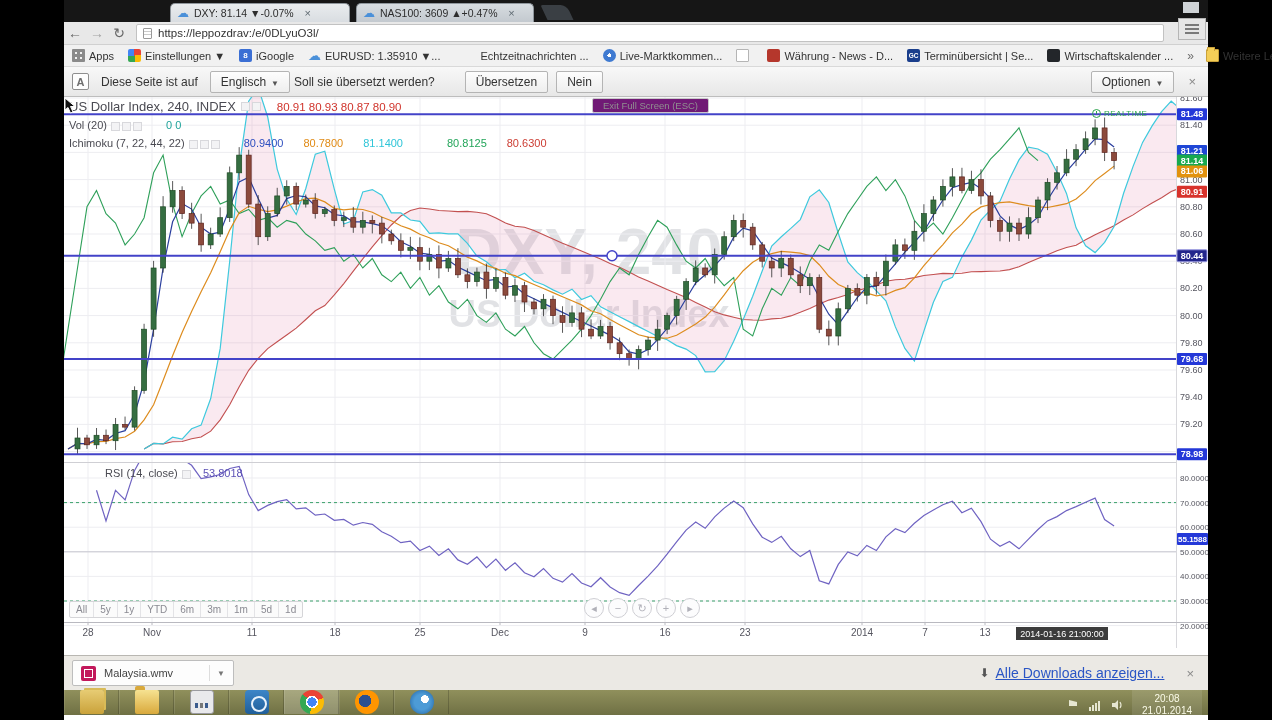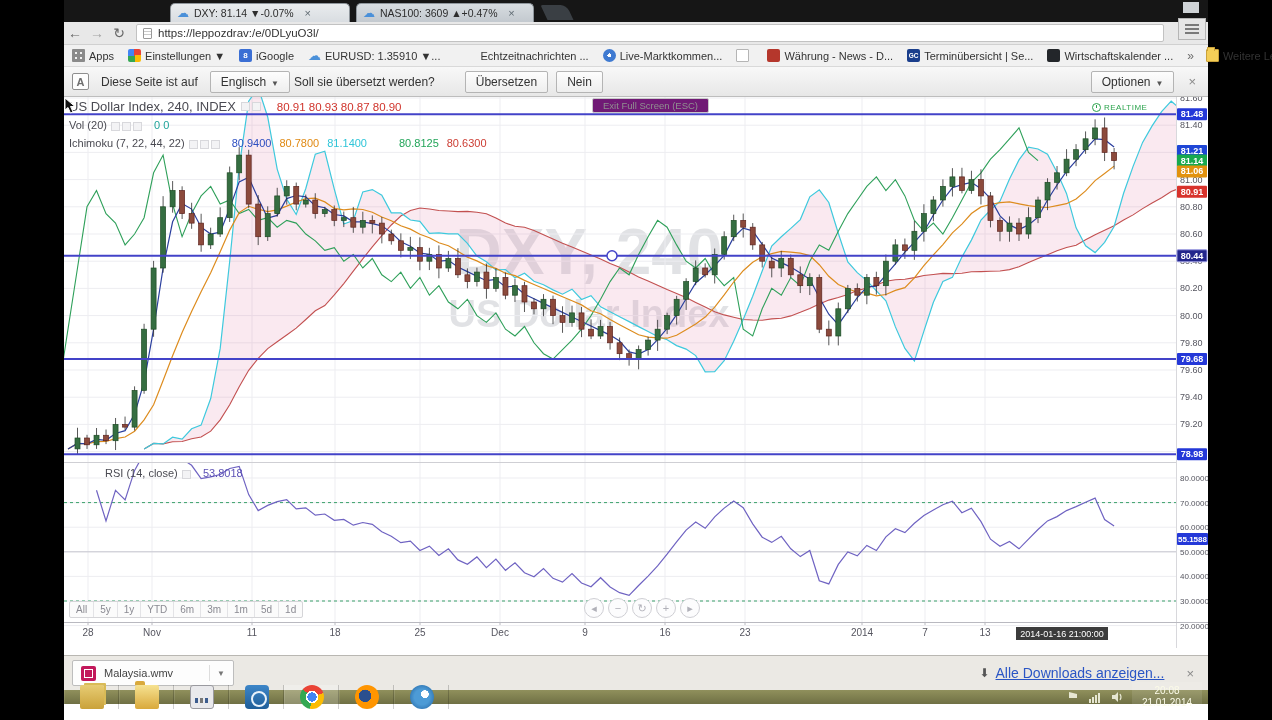--- a/index.html
+++ b/index.html
@@ -76,24 +76,24 @@
   .wm { position:absolute; left:0; width:1050px; text-align:center; color:rgba(155,158,170,0.30);
         font-weight:bold; pointer-events:none; }
   .wm1 { top:118px; font-size:64px; }
   .wm2 { top:196px; font-size:38px; }
   .legend { position:absolute; left:5px; top:2px; line-height:13px; }
   .lg-title { font-size:13px; color:#4a4a52; }
   .lg-ohlc { font-size:11.5px; color:#d0342c; margin-left:10px; }
   .lg-row { margin-top:5px; font-size:11px; color:#4a4a52; }
   .ghost { display:inline-block; width:9px; height:9px; background:#f3f3f5; border:1px solid #d8d8dc;
            margin:0 1px; vertical-align:middle; }
-  .lg-val { margin-left:8px; font-size:11px; }
+  .lg-val { margin-left:20px; font-size:11px; }
   .exit-pill { position:absolute; left:528px; top:1px; border:1px solid #c9c9c9; background:#701a75;
                border-radius:2px; color:#909090; font-size:9.5px; padding:1px 10px; }
-  .realtime { position:absolute; left:1028px; top:6px; color:#2da44e; font-size:8px; letter-spacing:0.5px;
+  .realtime { position:absolute; left:1028px; top:12px; color:#2da44e; font-size:8px; letter-spacing:0.5px;
               display:flex; align-items:center; }
   .rt-clock { width:9px; height:9px; border:1.3px solid #2da44e; border-radius:50%; margin-right:3px; position:relative; }
   .rt-clock::before { content:""; position:absolute; left:3px; top:1px; width:1px; height:3px; background:#2da44e; }
   .intervals { position:absolute; left:5px; top:504px; display:flex; border:1px solid #d5d5d8;
                background:#fbfbfb; border-radius:2px; }
   .ibtn { font-size:10px; color:#8a8a92; padding:2px 6px; border-left:1px solid #e3e3e6; }
   .ibtn:first-child { border-left:none; }
   .zoomnav { position:absolute; left:520px; top:501px; display:flex; }
   .znav { width:20px; height:20px; border:1px solid #cfcfd4; border-radius:50%; background:#fcfcfd;
           color:#b0b0b8; font-size:11px; display:flex; align-items:center; justify-content:center; margin-right:4px; }
@@ -111,22 +111,22 @@
   .dlico::before { content:""; width:7px; height:7px; border:1.5px solid #fff; }
   .dlname { font-size:11px; color:#444; flex:1; }
   .dlcaret { color:#777; font-size:8px; border-left:1px solid #ddd; padding-left:7px; margin-left:6px; height:16px;
              display:flex; align-items:center; }
   .dl-right { margin-left:auto; display:flex; align-items:center; }
   .dl-arrow { color:#555; font-size:12px; margin-right:6px; }
   .dl-link { color:#2a55c5; font-size:14px; text-decoration:underline; }
   .dl-x { color:#8a8a8a; font-size:13px; margin-left:22px; margin-right:6px; }
 
   
-  .taskbar { position:absolute; left:0; top:690px; width:100%; height:14px;
-             background:linear-gradient(#90905c,#6f7044); display:flex; align-items:center; }
+  .taskbar { position:absolute; left:0; top:690px; width:100%; height:25px;
+             background:linear-gradient(#90905c,#6f7044); display:flex; align-items:flex-start; }
   .tile { width:55px; border-right:1px solid rgba(0,0,0,0.18); border-left:1px solid rgba(255,255,255,0.10);
           display:flex; align-items:center; justify-content:center; }
   .tile.active { background:rgba(255,255,255,0.22); }
   .ticon { width:24px; height:24px; position:relative; }
   .ti-documents { background:linear-gradient(#e7cc74,#caa23a); border-radius:2px; box-shadow:3px -3px 0 -1px #d9bb57; }
   .ti-explorer { background:linear-gradient(#f6e291,#d9a93c); border-radius:2px; position:relative; }
   .ti-explorer::before { content:""; position:absolute; top:-4px; left:0; width:10px; height:4px;
                          background:#d9a93c; border-radius:2px 2px 0 0; }
   .ti-presentation { background:#e9e9ec; border-radius:3px; border:1px solid #9a9aa0; }
   .ti-presentation::before { content:""; position:absolute; left:4px; top:12px; width:14px; height:5px;

